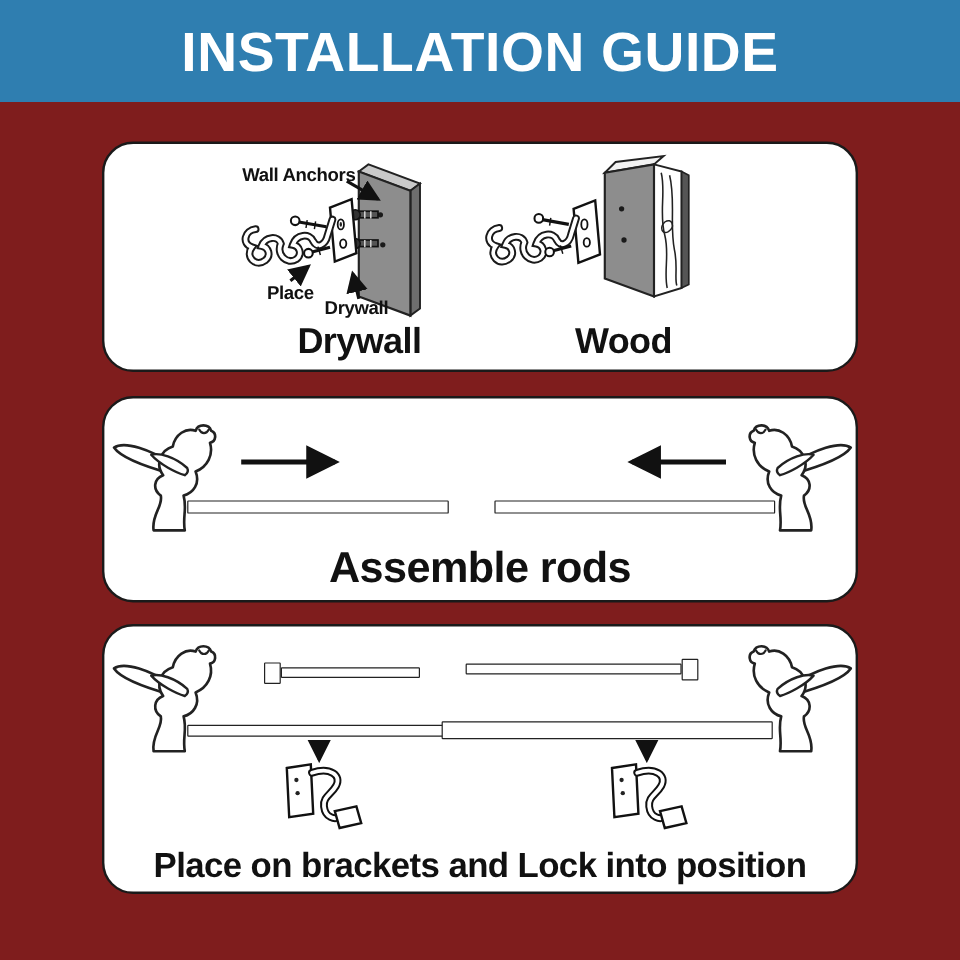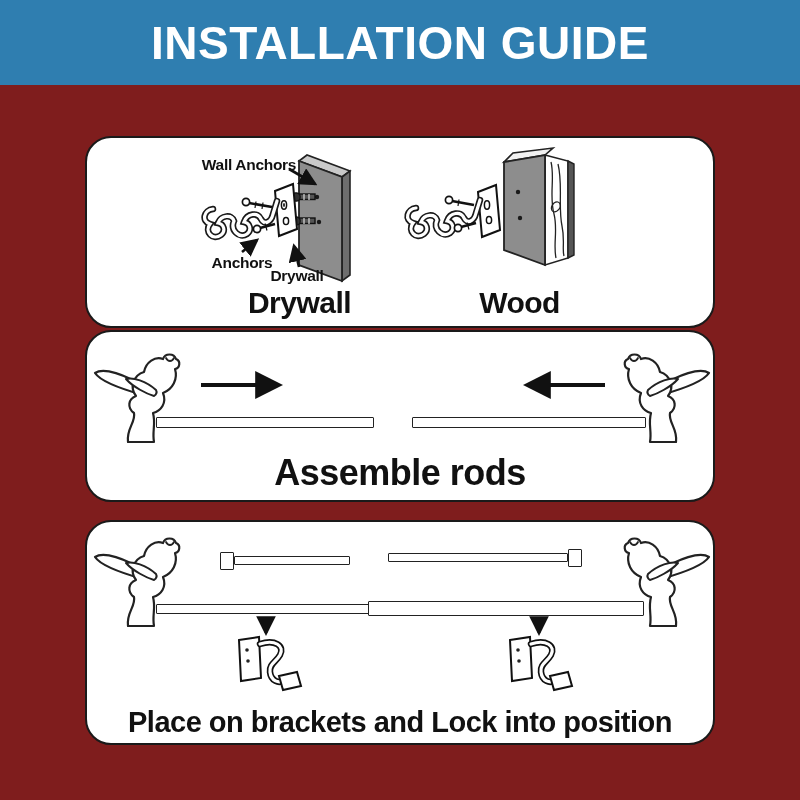--- a/index.html
+++ b/index.html
@@ -4,21 +4,21 @@
 <style>
   html,body{margin:0;padding:0;background:#fff;}
   .page{position:relative;width:800px;height:800px;background:#7f1d1d;overflow:hidden;
         font-family:"Liberation Sans","DejaVu Sans",sans-serif;color:#111;}
   .header{position:absolute;left:0;top:0;width:800px;height:85px;
           background:var(--header-bg,#2f7eb0);display:flex;align-items:center;justify-content:center;}
   .header h1{margin:0;font-size:46px;font-weight:bold;letter-spacing:.5px;
              color:var(--header-text,#ffffff);}
   .panel{position:absolute;left:85px;width:630px;background:var(--panel-bg,#ffffff);
          border:2.5px solid var(--line,#1a1a1a);border-radius:26px;box-sizing:border-box;}
-  .p1{top:136px;height:192px;padding-left:44px;}
+  .p1{top:118px;height:192px;padding-left:44px;}
   .p2{top:330px;height:172px;}
   .p3{top:520px;height:225px;}
   .abs{position:absolute;}
   .lbl{position:absolute;font-size:15.5px;font-weight:bold;text-align:center;
        letter-spacing:-.3px;white-space:nowrap;}
   .cap{position:absolute;font-weight:bold;text-align:center;letter-spacing:-.5px;white-space:nowrap;}
   .cap.sm{font-size:30px;}
   .cap.wide{left:0;right:0;font-size:36px;}
   .rod{position:absolute;background:#fff;border:1.8px solid #222;box-sizing:border-box;border-radius:1px;}
   svg{display:block;overflow:visible;}
@@ -138,21 +138,21 @@
         <line x1="57" y1="51.5" x2="56" y2="58" stroke="#111" stroke-width="1.2"></line>
       </g>
       <g>
         <circle cx="56" cy="80" r="3.6" fill="#fff" stroke="#111" stroke-width="1.7"></circle>
         <line x1="59" y1="79" x2="74" y2="75" stroke="#111" stroke-width="2.6"></line>
         <line x1="65" y1="74.5" x2="67" y2="81.5" stroke="#111" stroke-width="1.2"></line>
       </g>
     </svg>
 
     <div class="lbl" style="left:112px;top:18px;width:100px;">Wall Anchors</div>
-    <div class="lbl" style="left:120px;top:116px;width:70px;">Anchors</div>
+    <div class="lbl" style="left:120px;top:116px;width:70px;">Place</div>
     <div class="lbl" style="left:175px;top:129px;width:70px;">Drywall</div>
 
     <div class="cap sm" style="left:350px;top:148px;width:165px;">Wood</div>
     <div class="cap sm" style="left:130px;top:148px;width:165px;">Drywall</div>
   </section>
 
   <section class="panel p2">
     <svg class="abs" style="left:5px;top:20px;" width="110" height="92" viewBox="0 0 110 92">
       <use href="#bird"></use>
     </svg>

